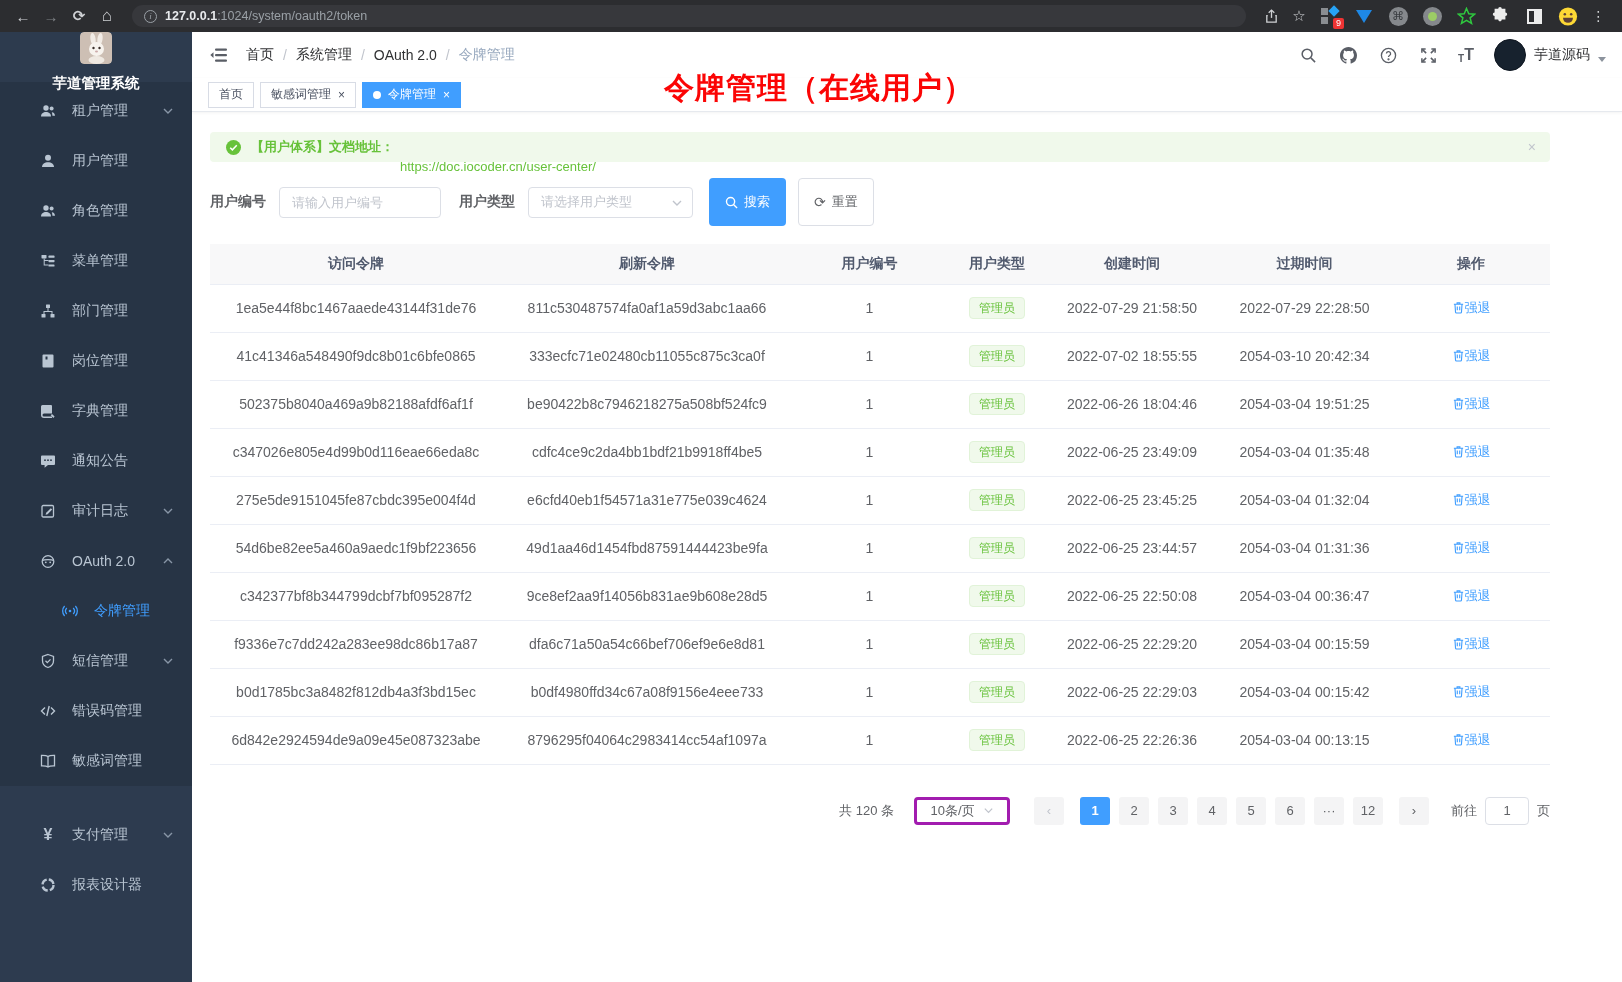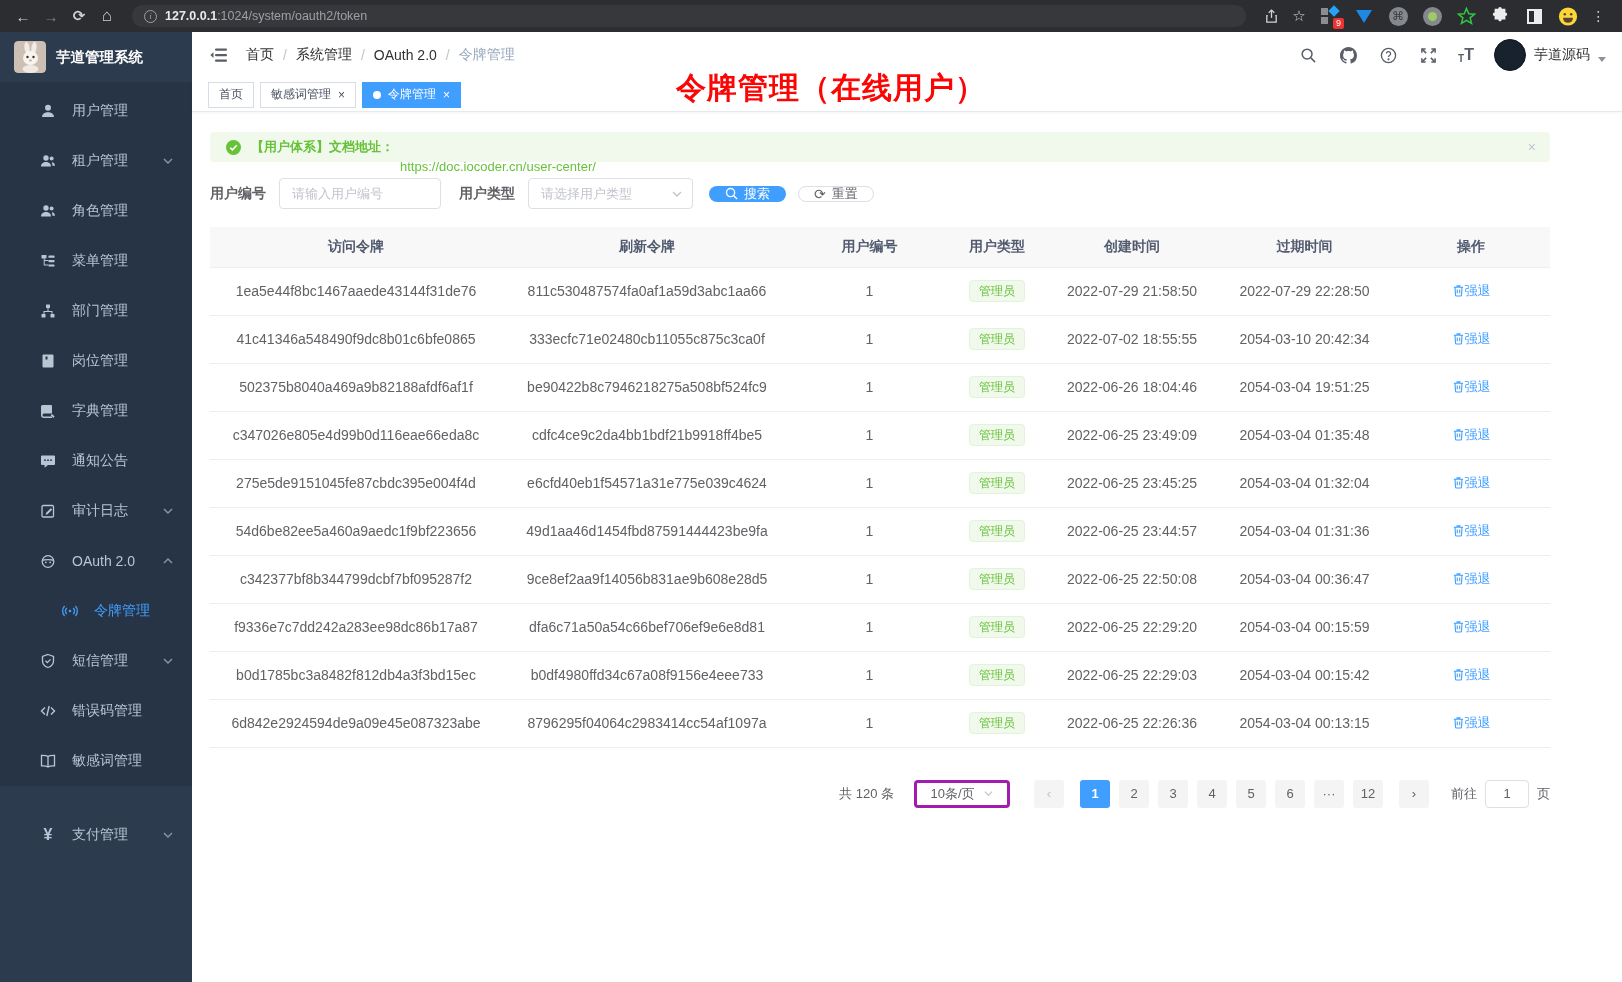--- a/index.html
+++ b/index.html
@@ -25,21 +25,21 @@
   .split-sq { width:15px; height:15px; border:2px solid #ececec; display:flex; }
   .split-sq i { display:block; width:50%; height:100%; background:#ececec; margin-left:auto; }
   .emoji { width:21px; height:21px; }
   .dots3 { color:#cfd1d4; font-size:14px; letter-spacing:1px; }
 
   
   .app { display:flex; height:950px; }
 
   
   .sidebar { width:192px; background:#273445; display:flex; flex-direction:column; flex:0 0 auto; }
-  .logo { height:50px; background:#2d3b4e; display:flex; align-items:center; gap:10px; padding:0 14px; }
+  .logo { height:50px; background:#2d3b4e; display:flex; align-items:center; gap:10px; padding:0 14px;flex-direction:column; }
   .logo-img { width:32px; height:32px; border-radius:4px; flex:0 0 auto; }
   .logo-title { color:#fff; font-size:14.5px; font-weight:700; white-space:nowrap; }
   .menu { padding-top:4px; }
   .menu-item { height:50px; display:flex; align-items:center; padding:0 18px 0 40px; gap:16px; color:#b9c5d2; font-size:14px; cursor:pointer; }
   .menu-item.child { padding-left:62px; }
   .menu-item.active { color:#409eff; }
   .mi-icon { width:16px; height:16px; display:flex; align-items:center; justify-content:center; flex:0 0 auto; font-size:15px; line-height:1; }
   .mi-icon svg { width:16px; height:16px; }
   .mi-label { white-space:nowrap; }
   .mi-chev { margin-left:auto; display:flex; color:#8896a7; }
@@ -65,39 +65,39 @@
   .avatar { width:32px; height:32px; border-radius:50%; background:#17222e; border:1px solid #0e1620; }
   .user-name { font-size:14px; color:#303133; }
   .user-caret { width:0; height:0; border-left:4px solid transparent; border-right:4px solid transparent; border-top:5px solid #8c939d; margin-top:8px; }
 
   .tabsbar { height:34px; display:flex; align-items:center; gap:6px; padding:0 16px; border-bottom:1px solid #e6e9ee; box-shadow:0 1px 3px rgba(0,0,0,.05); }
   .tab { height:26px; border:1px solid #d8dce5; background:#fff; color:#495060; font-size:12px; display:flex; align-items:center; gap:7px; padding:0 10px; cursor:pointer; white-space:nowrap; }
   .tab .t-close { font-size:12px; color:inherit; }
   .tab.active { background:#409eff; border-color:#409eff; color:#fff; }
   .tab .t-dot { width:8px; height:8px; border-radius:50%; background:#fff; }
 
-  .overlay-title { position:absolute; top:36px; left:484px; font-size:30px; font-weight:700; color:#fb0505; letter-spacing:1px; z-index:5; pointer-events:none; }
+  .overlay-title { position:absolute; top:36px; left:472px; font-size:30px; font-weight:700; color:#fb0505; letter-spacing:1px; z-index:5; pointer-events:none; }
 
   .content { padding:20px 18px 0; }
 
   .alert { width:1340px; height:30px; background:#f0f9eb; border-radius:4px; display:flex; align-items:center; padding:0 16px; position:relative; }
   .alert-check { width:15px; height:15px; flex:0 0 auto; }
   .alert-prefix { color:#67c23a; font-size:13px; font-weight:700; margin-left:10px; }
   .alert-link { color:#67c23a; font-size:13px; margin-left:6px; text-decoration:none; cursor:pointer;margin-top:38px; }
   .alert-close { position:absolute; right:14px; color:#c0c4cc; font-size:14px; cursor:pointer; }
 
   .filters { display:flex; align-items:center; margin:16px 0 18px; }
   .f-label { font-size:14px; font-weight:700; color:#606266; margin-right:13px; white-space:nowrap; }
   .f-input { width:162px; height:31px; border:1px solid #dcdfe6; border-radius:4px; padding:0 12px; font-size:13px; color:#606266; outline:none; font-family:inherit; }
   .f-input::placeholder { color:#c0c4cc; }
   .f-select { width:165px; height:31px; border:1px solid #dcdfe6; border-radius:4px; padding:0 26px 0 12px; font-size:13px; color:#c0c4cc; display:flex; align-items:center; position:relative; cursor:pointer; margin-right:0; }
   .f-select .sel-chev { position:absolute; right:9px; top:9px; color:#c0c4cc; }
   .f-select .sel-chev svg { width:12px; height:12px; }
   .gap18 { width:18px; } .gap16 { width:16px; } .gap12 { width:12px; }
-  .btn { height:16px; border-radius:11px; font-size:13px; display:flex; align-items:center; gap:6px; padding:0 15px; cursor:pointer; border:1px solid transparent; font-family:inherit; }
+  .btn { height:48px; border-radius:4px; font-size:13px; display:flex; align-items:center; gap:6px; padding:0 15px; cursor:pointer; border:1px solid transparent; font-family:inherit; }
   .btn-primary { background:#409eff; color:#fff; }
   .btn-plain { background:#fff; border-color:#dcdfe6; color:#606266; }
   .btn svg { width:13px; height:13px; }
   .reset-glyph { font-size:14px; line-height:1; }
 
   table.grid { width:1340px; border-collapse:collapse; table-layout:fixed; }
   table.grid th { height:40px; background:#f8f8f9; color:#515a6e; font-size:14px; font-weight:700; text-align:center; border-bottom:1px solid #ebeef5; }
   table.grid td { height:48px; text-align:center; font-size:14px; color:#606266; border-bottom:1px solid #ebeef5; white-space:nowrap; overflow:hidden; }
   .badge { display:inline-block; background:#f0f9eb; border:1px solid #e1f3d8; color:#67c23a; font-size:12px; padding:3px 9px; border-radius:4px; line-height:1.2; }
   .op-link { color:#409eff; font-size:13px; display:inline-flex; align-items:center; gap:0; cursor:pointer; }
@@ -191,41 +191,41 @@
           <circle cx="19.5" cy="16" r="1.2" fill="#3b2f2a"></circle>
         <ellipse cx="16.5" cy="19.5" rx="1.5" ry="1" fill="#caa"></ellipse>
         <ellipse cx="16.5" cy="28" rx="8" ry="4" fill="#efe9e2"></ellipse>
       </svg>
       <span class="logo-title">芋道管理系统</span>
     </div>
     <div class="menu" id="menu-main">
         <div class="menu-item">
           <span class="mi-icon">
             <svg viewBox="0 0 16 16" fill="currentColor">
-              <circle cx="8" cy="4.8" r="3"></circle>
-              <path d="M2 14c0-3 2.7-4.8 6-4.8s6 1.8 6 4.8z"></path>
-            </svg>
-          </span>
-          <span class="mi-label">用户管理</span>
-        </div>
-        <div class="menu-item">
-          <span class="mi-icon">
-            <svg viewBox="0 0 16 16" fill="currentColor">
               <circle cx="6" cy="5" r="2.7"></circle>
               <path d="M1 13.5c0-2.7 2.2-4.4 5-4.4s5 1.7 5 4.4z"></path>
               <circle cx="11.6" cy="5.6" r="2"></circle>
               <path d="M11.8 9.2c1.9.2 3.2 1.6 3.2 3.6h-2.6c0-1.4-.2-2.6-.6-3.6z"></path>
             </svg>
           </span>
           <span class="mi-label">租户管理</span>
           <span class="mi-chev">
             <svg viewBox="0 0 12 12" fill="none" stroke="currentColor" stroke-width="1.4">
               <path d="M2 4l4 4 4-4"></path>
             </svg>
           </span>
+        </div>
+        <div class="menu-item">
+          <span class="mi-icon">
+            <svg viewBox="0 0 16 16" fill="currentColor">
+              <circle cx="8" cy="4.8" r="3"></circle>
+              <path d="M2 14c0-3 2.7-4.8 6-4.8s6 1.8 6 4.8z"></path>
+            </svg>
+          </span>
+          <span class="mi-label">用户管理</span>
         </div>
         <div class="menu-item">
           <span class="mi-icon">
             <svg viewBox="0 0 16 16" fill="currentColor">
               <circle cx="6" cy="5" r="2.7"></circle>
               <path d="M1 13.5c0-2.7 2.2-4.4 5-4.4s5 1.7 5 4.4z"></path>
               <circle cx="11.6" cy="5.6" r="2"></circle>
               <path d="M11.8 9.2c1.9.2 3.2 1.6 3.2 3.6h-2.6c0-1.4-.2-2.6-.6-3.6z"></path>
             </svg>
           </span>
@@ -358,20 +358,28 @@
         <div class="menu-item">
           <span class="mi-icon">
             <span style="font-size:16px;font-weight:700;">¥</span>
           </span>
           <span class="mi-label">支付管理</span>
           <span class="mi-chev">
             <svg viewBox="0 0 12 12" fill="none" stroke="currentColor" stroke-width="1.4">
               <path d="M2 4l4 4 4-4"></path>
             </svg>
           </span>
+        </div>
+        <div class="menu-item">
+          <span class="mi-icon">
+            <svg viewBox="0 0 16 16" fill="none" stroke="currentColor" stroke-width="2.4">
+              <circle cx="8" cy="8" r="5.5" stroke-dasharray="6.5 2.2"></circle>
+            </svg>
+          </span>
+          <span class="mi-label">报表设计器</span>
         </div>
       </div>
   </div>
 
   <div class="main">
     <div class="overlay-title">令牌管理（在线用户）</div>
 
     <div class="navbar">
       <div class="hamburger">
         <svg viewBox="0 0 20 20" width="20" height="20" fill="#5a5e66">

